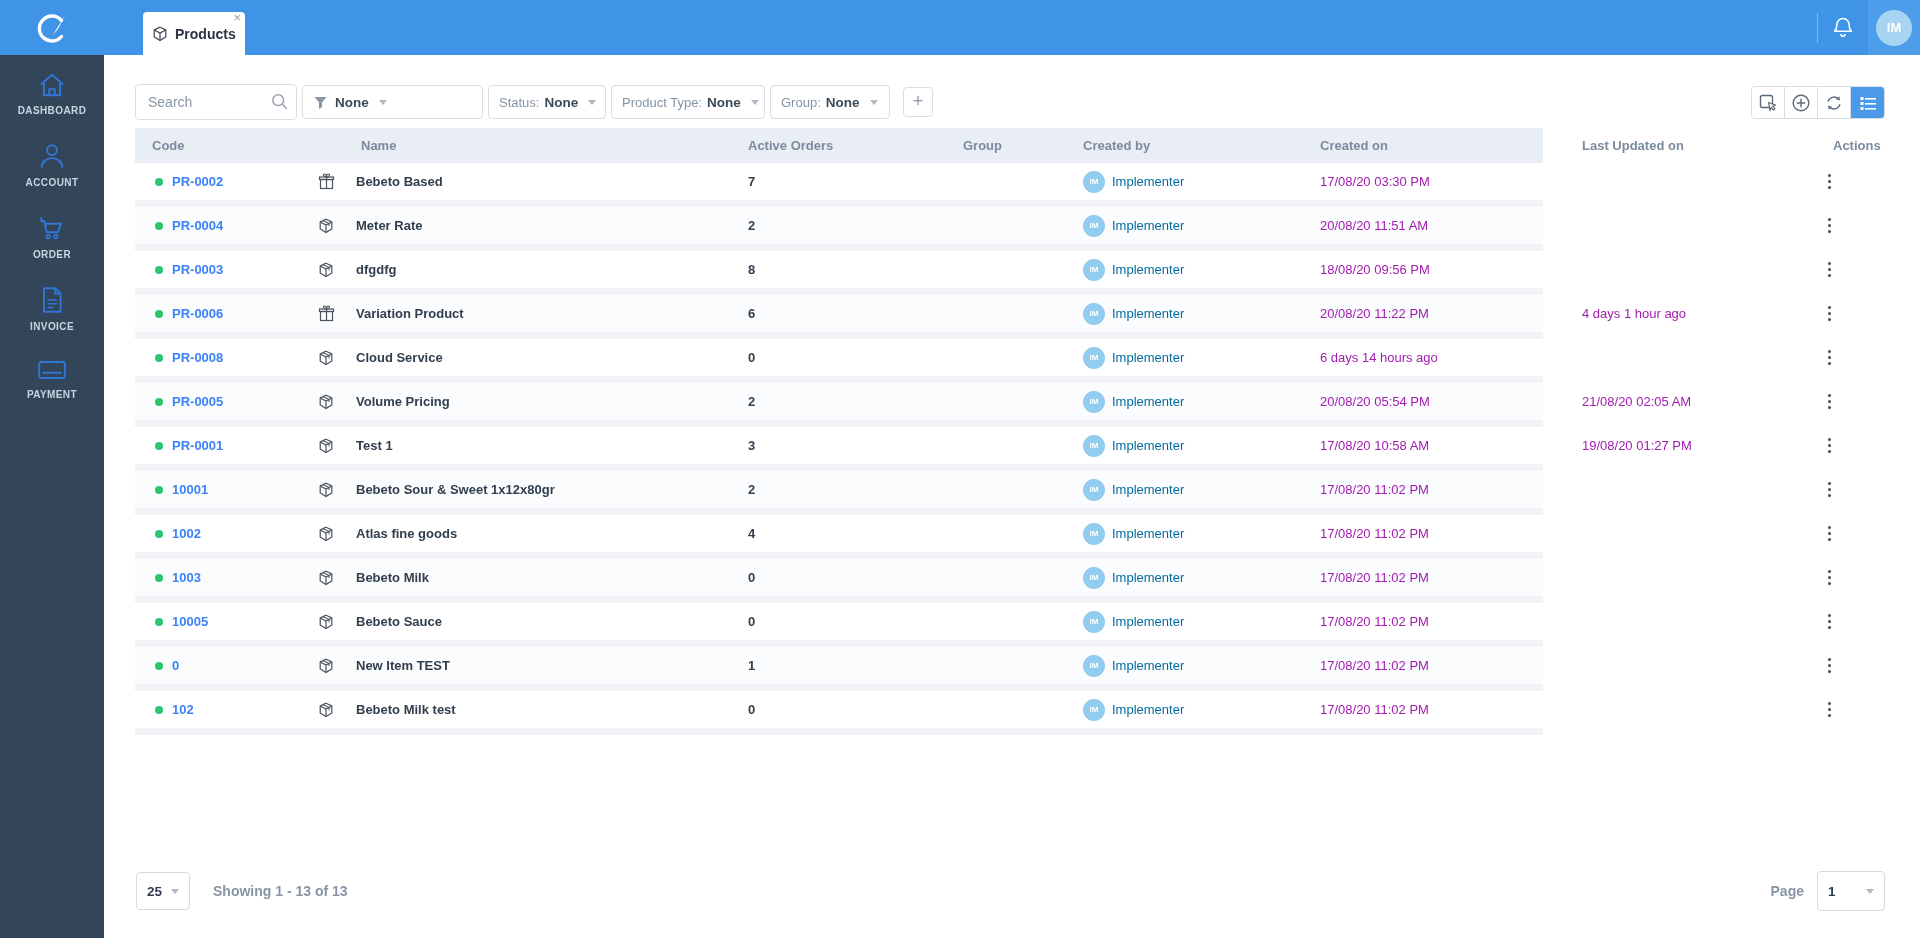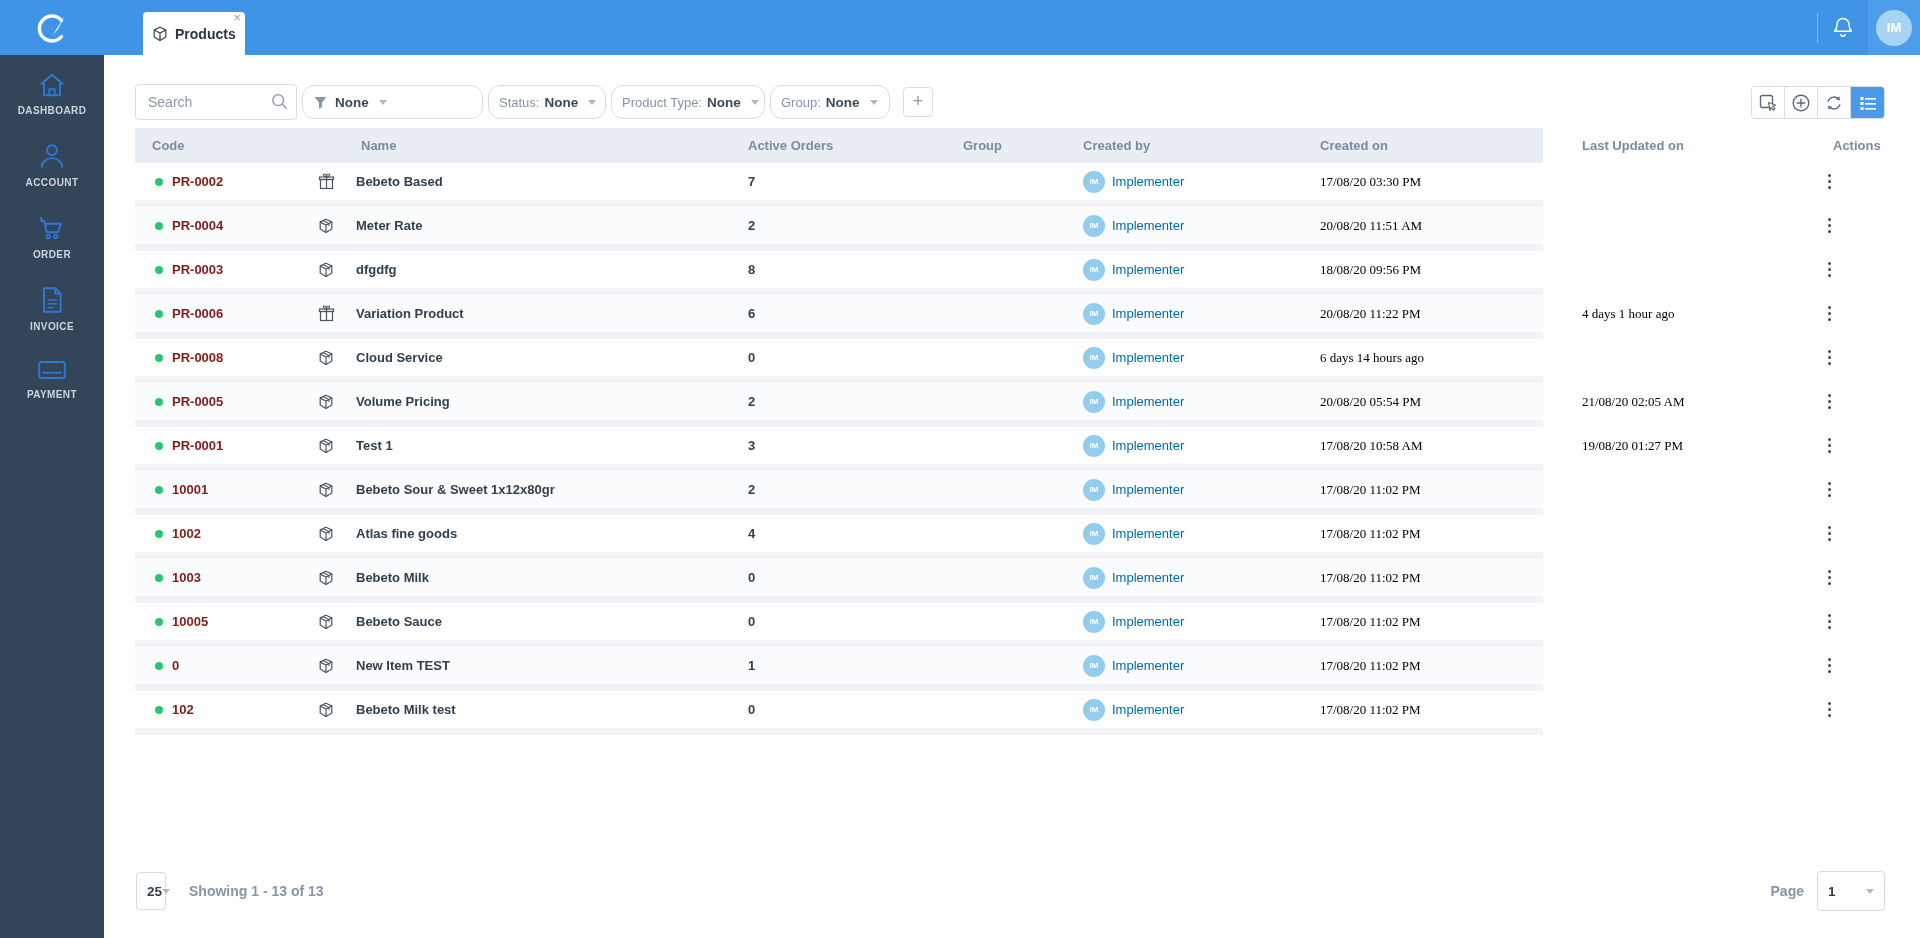--- a/index.html
+++ b/index.html
@@ -37,21 +37,21 @@
   .main { flex:1; padding:29px 35px 0 31px; }
 
   
   .filter-row { display:flex; align-items:center; height:36px; }
   .search-box { position:relative; width:162px; height:36px; margin-right:5px; }
   .search-box input { width:100%; height:100%; border:1px solid #d9dee3; border-radius:4px;
     padding:0 30px 0 12px; font-size:14px; color:#3c4a58; outline:none;
     font-family:"Liberation Sans","DejaVu Sans",sans-serif; }
   .search-box input::placeholder { color:#8a97a6; }
   .search-icon { position:absolute; right:9px; top:9px; }
-  .chip { height:34px; border:1px solid #d9dee3; border-radius:12px; background:#fff;
+  .chip { height:34px; border:1px solid #d9dee3; border-radius:4px; background:#fff;
     display:flex; align-items:center; padding:0 10px; margin-right:5px; cursor:pointer; }
   .chip .lab { font-size:13px; color:#8494a6; margin-right:5px; white-space:nowrap; }
   .chip .val { font-size:13.5px; font-weight:700; color:#3c4a58; white-space:nowrap; }
   .caret { width:0; height:0; border-left:4.5px solid transparent; border-right:4.5px solid transparent;
     border-top:5px solid #b0b9c3; margin-left:auto; }
   .chip .caret { margin-left:10px; }
   .w-filter { width:181px; } .w-status { width:118px; } .w-ptype { width:154px; } .w-group { width:120px; }
   .add-filter-btn { width:30px; height:30px; border:1px solid #d9dee3; border-radius:4px;
     background:#fff; color:#8a97a6; font-size:18px; line-height:26px; text-align:center;
     margin-left:8px; cursor:pointer; }
@@ -65,38 +65,38 @@
   
   .grid-row { display:grid; grid-template-columns:170px 426px 215px 120px 237px 262px 251px 1fr; width:1408px; }
   .thead { height:35px; background:#e9edf4; margin-top:8px; align-items:center; border-radius:1px; }
   .th { font-size:13px; font-weight:700; color:#7b8b9e; padding-left:17px; white-space:nowrap; }
   .th.pad-name { padding-left:56px; }
   .th.actions-h { text-align:right; padding-right:2px; }
   .trow { height:44px; align-items:center; border-bottom:7px solid #f1f3f6; background:#fff; cursor:pointer; }
   .trow:nth-child(even) { background:#fbfcfd; }
   .td { display:flex; align-items:center; padding-left:17px; font-size:13px; color:#36455a; overflow:hidden; }
   .status-dot { width:8px; height:8px; border-radius:50%; background:#28c76f; margin:0 9px 0 3px; flex-shrink:0; }
-  .code-text { font-weight:600; color:#7f1d1d; }
+  .code-text { font-weight:600; color:#3b82f6; }
   .td-name { padding-left:8px; }
   .name-icon { width:26px; display:flex; justify-content:center; flex-shrink:0; }
   .name-text { margin-left:17px; font-weight:600; color:#303e4e; white-space:nowrap; }
   .num-text { font-weight:600; color:#303e4e; }
   .row-avatar { width:22px; height:22px; border-radius:50%; background:#92ccee; color:#fff;
     font-size:8px; font-weight:700; display:flex; align-items:center; justify-content:center; flex-shrink:0; }
   .creator-name { margin-left:7px; color:#0369a1; }
-  .date-text { color:#000000;font-family:Liberation Serif, serif; }
+  .date-text { color:#a21caf; }
   .td-actions { justify-content:flex-end; padding-right:26px; }
   .dots { display:flex; flex-direction:column; gap:2.5px; padding:4px 2px; cursor:pointer; }
   .dots span { width:3.5px; height:3.5px; border-radius:50%; background:#3d4c5c; }
 
   
   .pager { display:flex; align-items:center; margin-top:136px; width:1750px; }
   .select-box { border:1px solid #d5dbe1; border-radius:4px; background:#fff; display:flex;
     align-items:center; padding:0 10px; cursor:pointer; }
-  .size-select { width:30px; height:38px; margin-left:1px; }
+  .size-select { width:54px; height:38px; margin-left:1px; }
   .select-box .sel-val { font-size:13.5px; font-weight:700; color:#2f3e4e; }
   .showing { margin-left:23px; font-size:14px; font-weight:700; color:#8795a5; }
   .pager-right { margin-left:auto; display:flex; align-items:center; }
   .page-label { font-size:14px; font-weight:700; color:#8795a5; margin-right:13px; }
   .page-select { width:68px; height:40px; }
 
   svg { display:block; }
 </style>
 </head>
 <body>

